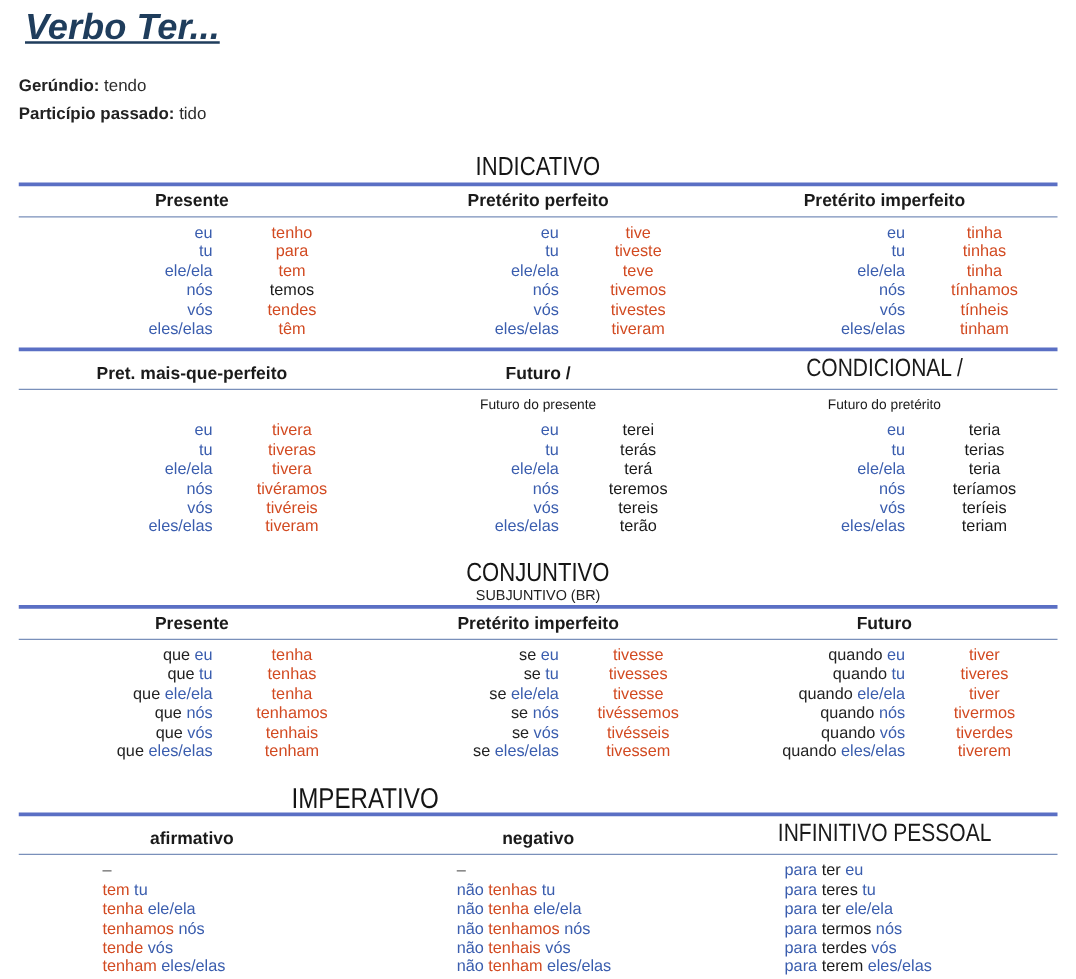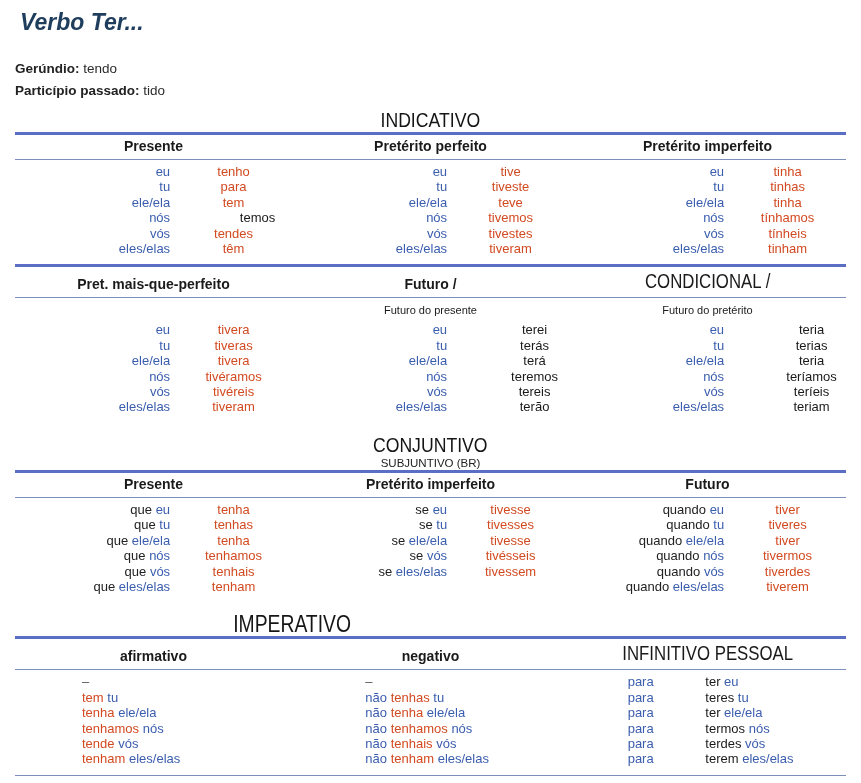--- a/index.html
+++ b/index.html
@@ -1,25 +1,25 @@
 <!DOCTYPE html>
 <html style="--c-pronoun: #3a5dae; --c-irregular: #d24a21; --c-regular: #1a1a1a; --c-rule_thick: #5a6fc4; --c-rule_thin: #7a90ba; --c-title: #1f3d5c;"><head>
 <meta charset="utf-8">
 <style>
   html,body{margin:0;padding:0;background:#fff;}
   body{font-family:"Liberation Sans","DejaVu Sans",sans-serif;color:#1a1a1a;}
   .page{width:861px;height:783px;box-sizing:border-box;padding:6px 15px 0;overflow:hidden;background:#fff;}
 
-  h1{font-size:23px;font-style:italic;font-weight:bold;color:var(--c-title,#1f3d5c);margin:2px 0 0 5px;line-height:28px;}
+  h1{font-size:29px;font-style:italic;font-weight:bold;color:var(--c-title,#1f3d5c);margin:2px 0 0 5px;line-height:28px;text-decoration:underline;}
 
   .meta-wrap{margin-top:22px;}
   .meta{font-size:13.5px;line-height:22px;color:#2b2b2b;}
   .meta-label{font-weight:bold;color:#222;}
 
-  .sec-title{text-align:center;font-size:21px;color:#151515;margin-top:6px;line-height:24px;}
+  .sec-title{text-align:center;font-size:21px;color:#151515;margin-top:20px;line-height:24px;}
   .narrow{display:inline-block;transform:scaleX(.84);transform-origin:center;white-space:nowrap;}
   .sec-sub{font-size:11.5px;line-height:13px;color:#222;text-align:center;}
 
   .rule{height:1px;background:var(--c-rule_thin,#7a90ba);border:0;}
   .rule.thick{height:3px;background:var(--c-rule_thick,#5a6fc4);}
 
   .hdr-row{display:flex;align-items:center;padding:3px 0 4px;justify-content:space-between;}
   .hdr-row.low{align-items:flex-end;}
   .hdr{flex:1 1 0;text-align:center;font-size:14px;font-weight:bold;line-height:17px;color:#1a1a1a;}
   .hdr.big{font-weight:normal;font-size:20px;line-height:23px;}
@@ -29,21 +29,21 @@
   .sublabels{padding:5px 0 1px;}
   .sublabel{font-size:11px;text-align:center;color:#1a1a1a;line-height:14px;}
 
   .rowsblock{padding:4px 0 8px;}
   .row{display:flex;font-size:13px;line-height:15.4px;}
   .lhs{width:56%;text-align:right;white-space:nowrap;}
   .rhs{flex:1;text-align:center;padding-left:5px;white-space:nowrap;}
   .pron{color:var(--c-pronoun,#3a5dae);}
   .pre{color:#222;}
   .verb.v-irr{color:var(--c-irregular,#d24a21);}
-  .verb.v-reg{color:var(--c-regular,#1a1a1a);margin-left:48px;}
+  .verb.v-reg{color:var(--c-regular,#1a1a1a);}
 
   .row.flat{display:block;white-space:nowrap;}
   .negword,.preblue{color:var(--c-pronoun,#3a5dae);}
   .dash{color:#555;}
   .ind1{padding-left:67px;}
   .ind2{padding-left:65px;}
   .ind3{padding-left:44px;}
 
   .imp-title{width:66.7%;text-align:center;font-size:23px;line-height:24px;margin-top:10px;color:#151515;}
   .conj-stack{margin-top:10px;}
@@ -337,20 +337,24 @@
   <div class="row">
     <span class="lhs"><span class="pre">se</span> <span class="pron">tu</span></span>
     <span class="rhs"><span class="verb v-irr">tivesses</span></span>
   </div>
 
   <div class="row">
     <span class="lhs"><span class="pre">se</span> <span class="pron">ele/ela</span></span>
     <span class="rhs"><span class="verb v-irr">tivesse</span></span>
   </div>
 
+  <div class="row">
+    <span class="lhs"><span class="pre">se</span> <span class="pron">nós</span></span>
+    <span class="rhs"><span class="verb v-irr">tivéssemos</span></span>
+  </div>
 
   <div class="row">
     <span class="lhs"><span class="pre">se</span> <span class="pron">vós</span></span>
     <span class="rhs"><span class="verb v-irr">tivésseis</span></span>
   </div>
 
   <div class="row">
     <span class="lhs"><span class="pre">se</span> <span class="pron">eles/elas</span></span>
     <span class="rhs"><span class="verb v-irr">tivessem</span></span>
   </div>

